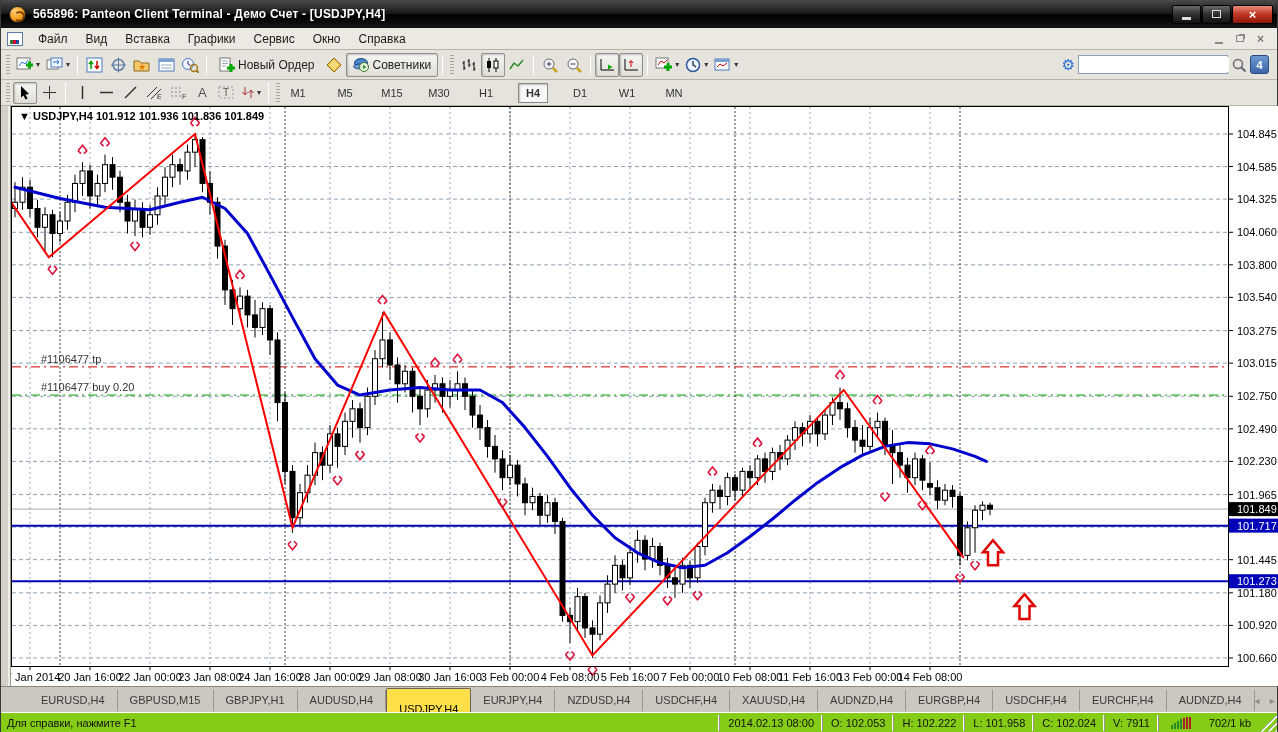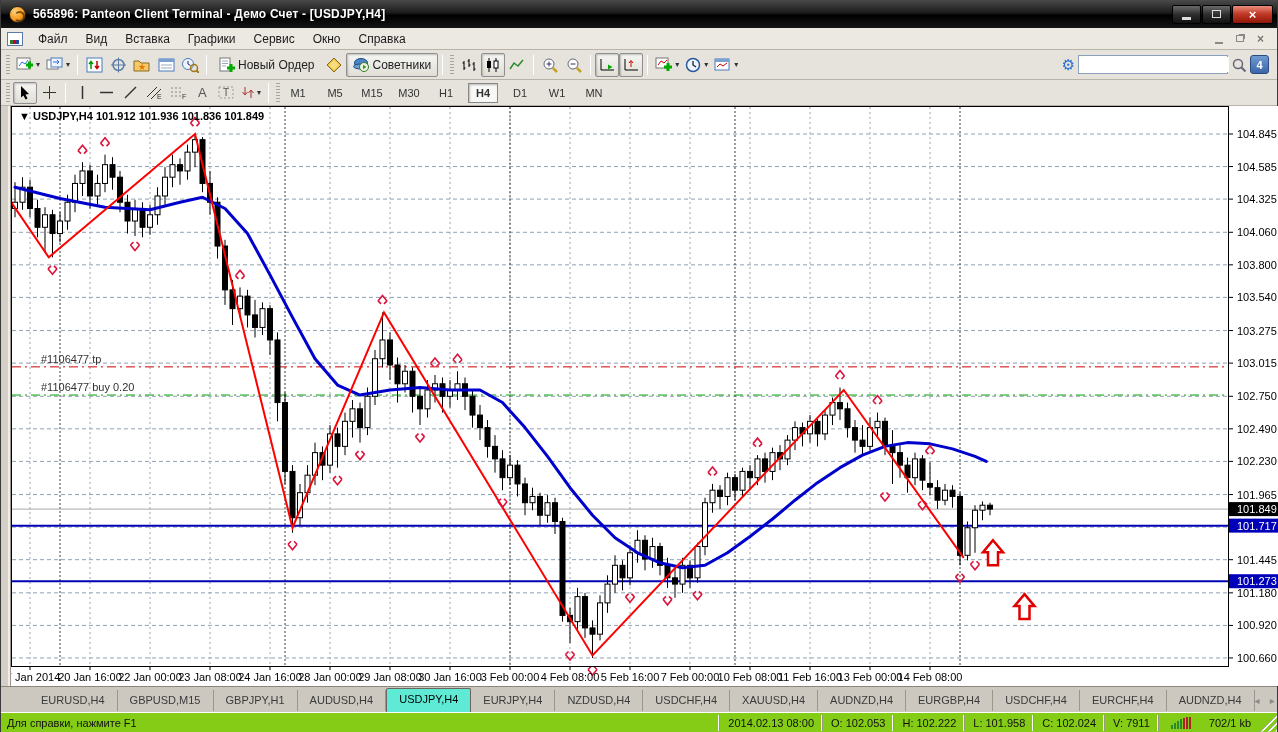--- a/index.html
+++ b/index.html
@@ -48,21 +48,21 @@
   svg.ic { display:block; }
 
   
   .chart-region { height:580px; flex:0 0 580px; position:relative; background:#fff; }
   .left-rail { position:absolute; left:0; top:0; width:10px; height:580px; background:#d4d0c8; border-right:1px solid #9a968c; box-shadow:inset -2px 0 0 #efede8; }
   .chart-svg { position:absolute; left:10px; top:0; }
 
   
   .tabsbar { height:26px; flex:0 0 26px; background:#ccc8c0; border-top:1px solid #8a867c; display:flex; align-items:flex-end; padding:0 4px 0 28px; }
   .tab { font-size:11px; color:#3a3a3a; padding:4px 12px 5px; border-right:1px solid #9a968e; height:21px; white-space:nowrap; }
-  .tab.active { background:#5eead4; border:1px solid #6a665e; border-bottom:none; height:24px; padding-top:4px; color:#000; border-radius:2px 2px 0 0; }
+  .tab.active { background:#fde047; border:1px solid #6a665e; border-bottom:none; height:24px; padding-top:14px; color:#000; border-radius:2px 2px 0 0; }
   .tab-scroll { margin-left:auto; color:#8a8a8a; font-size:10px; display:flex; gap:10px; padding:0 8px 6px 0; }
 
   
   .statusbar { height:20px; flex:0 0 20px; background:#84cc16; border-top:1px solid #fff; display:flex; align-items:center; font-size:11px; color:#111; }
   .sb-cell { padding:0 8px; height:16px; display:flex; align-items:center; border-left:1px solid #9a968c; box-shadow:-1px 0 0 #fff; white-space:nowrap; }
   .sb-help { flex:1; border-left:none; box-shadow:none; padding-left:6px; }
   .conn-icon { display:flex; align-items:flex-end; gap:1px; height:12px; margin:0 4px; }
   .conn-icon i { width:2px; display:block; }
   .resize-grip { width:18px; height:18px; margin-left:auto; background:repeating-linear-gradient(135deg,transparent 0 3px,#aaa 3px 4px,#fff 4px 5px); clip-path:polygon(100% 0,100% 100%,0 100%); }
 </style>
@@ -328,21 +328,21 @@
         </svg>
     </div>
     <div class="tb-btn">
       <svg class="ic" width="14" height="15">
           <path d="M4 2 l0 8 m-2.5 -3 L4 10 l2.5 -3 M10 13 l0 -8 m-2.5 3 L10 5 l2.5 3" stroke="#a33" fill="none"></path>
         </svg>
       <span class="caret">▾</span>
     </div>
     <div class="tb-sep"></div>
     <div class="grip"></div>
-    <div id="tf-buttons" style="display:flex; gap:7px;">
+    <div id="tf-buttons" style="display:flex; gap:17px;">
         <div class="tf-btn">M1</div>
         <div class="tf-btn">M5</div>
         <div class="tf-btn">M15</div>
         <div class="tf-btn">M30</div>
         <div class="tf-btn">H1</div>
         <div class="tf-btn pressed">H4</div>
         <div class="tf-btn">D1</div>
         <div class="tf-btn">W1</div>
         <div class="tf-btn">MN</div>
       </div>

